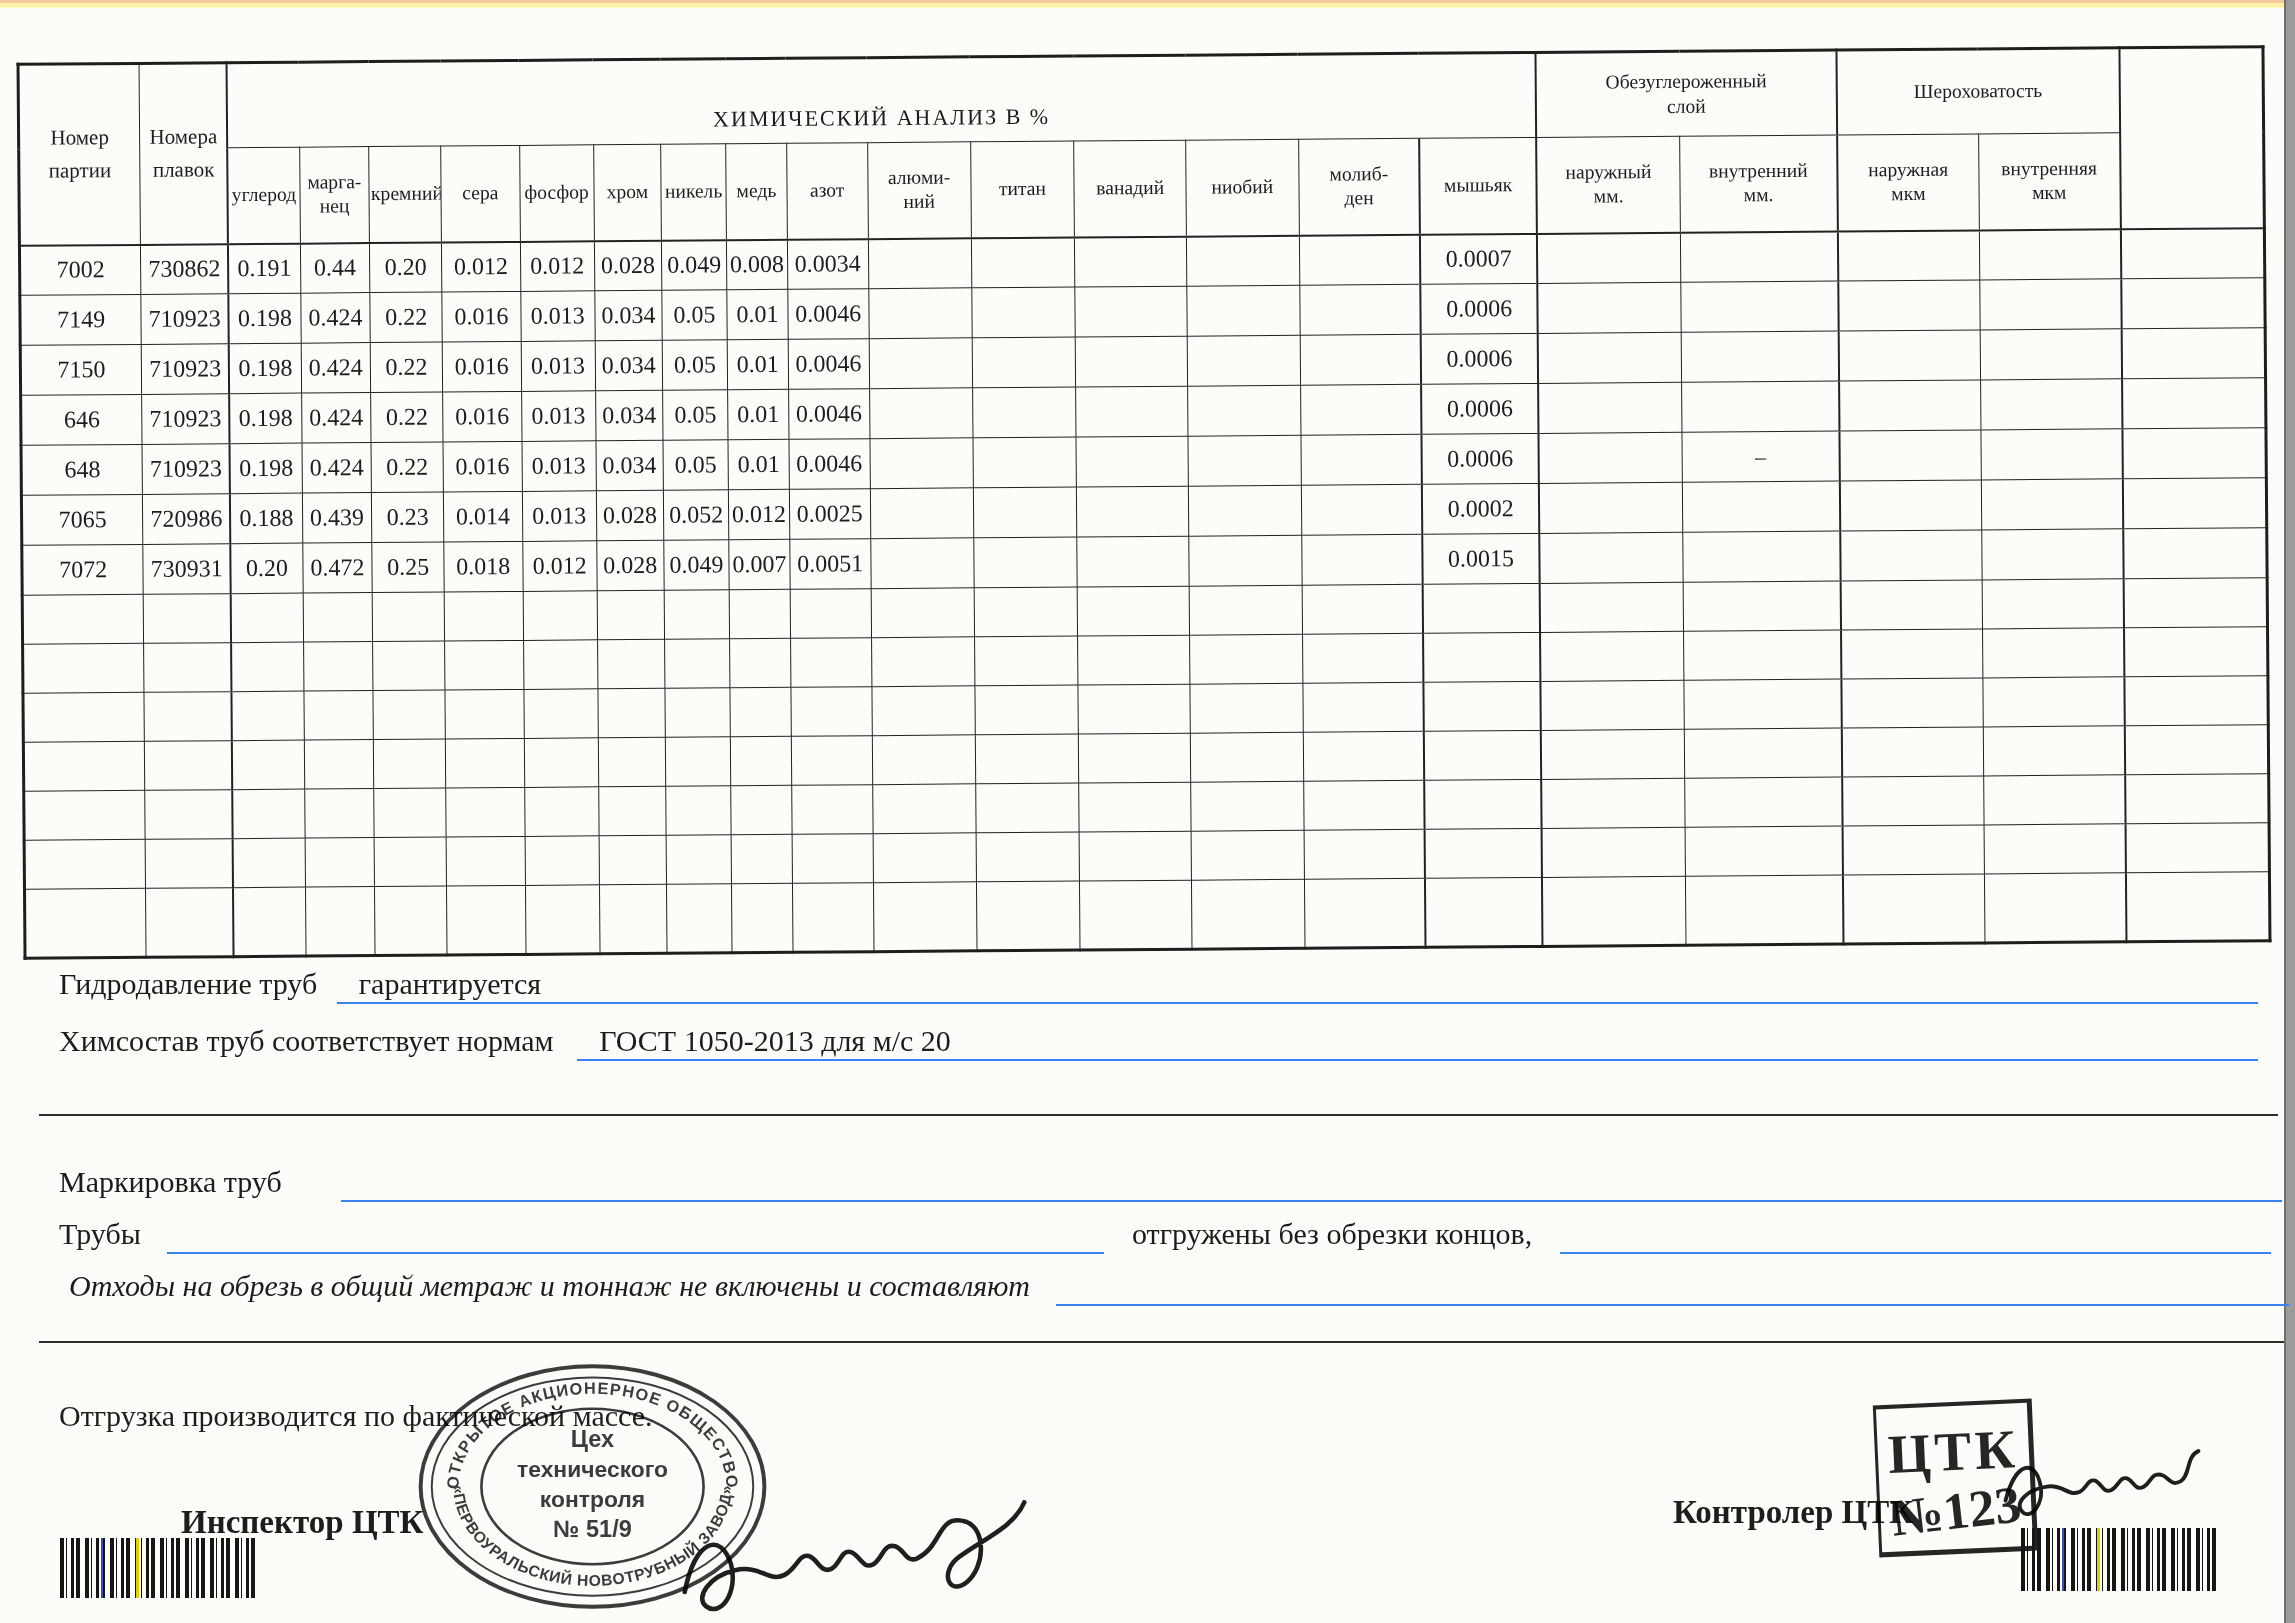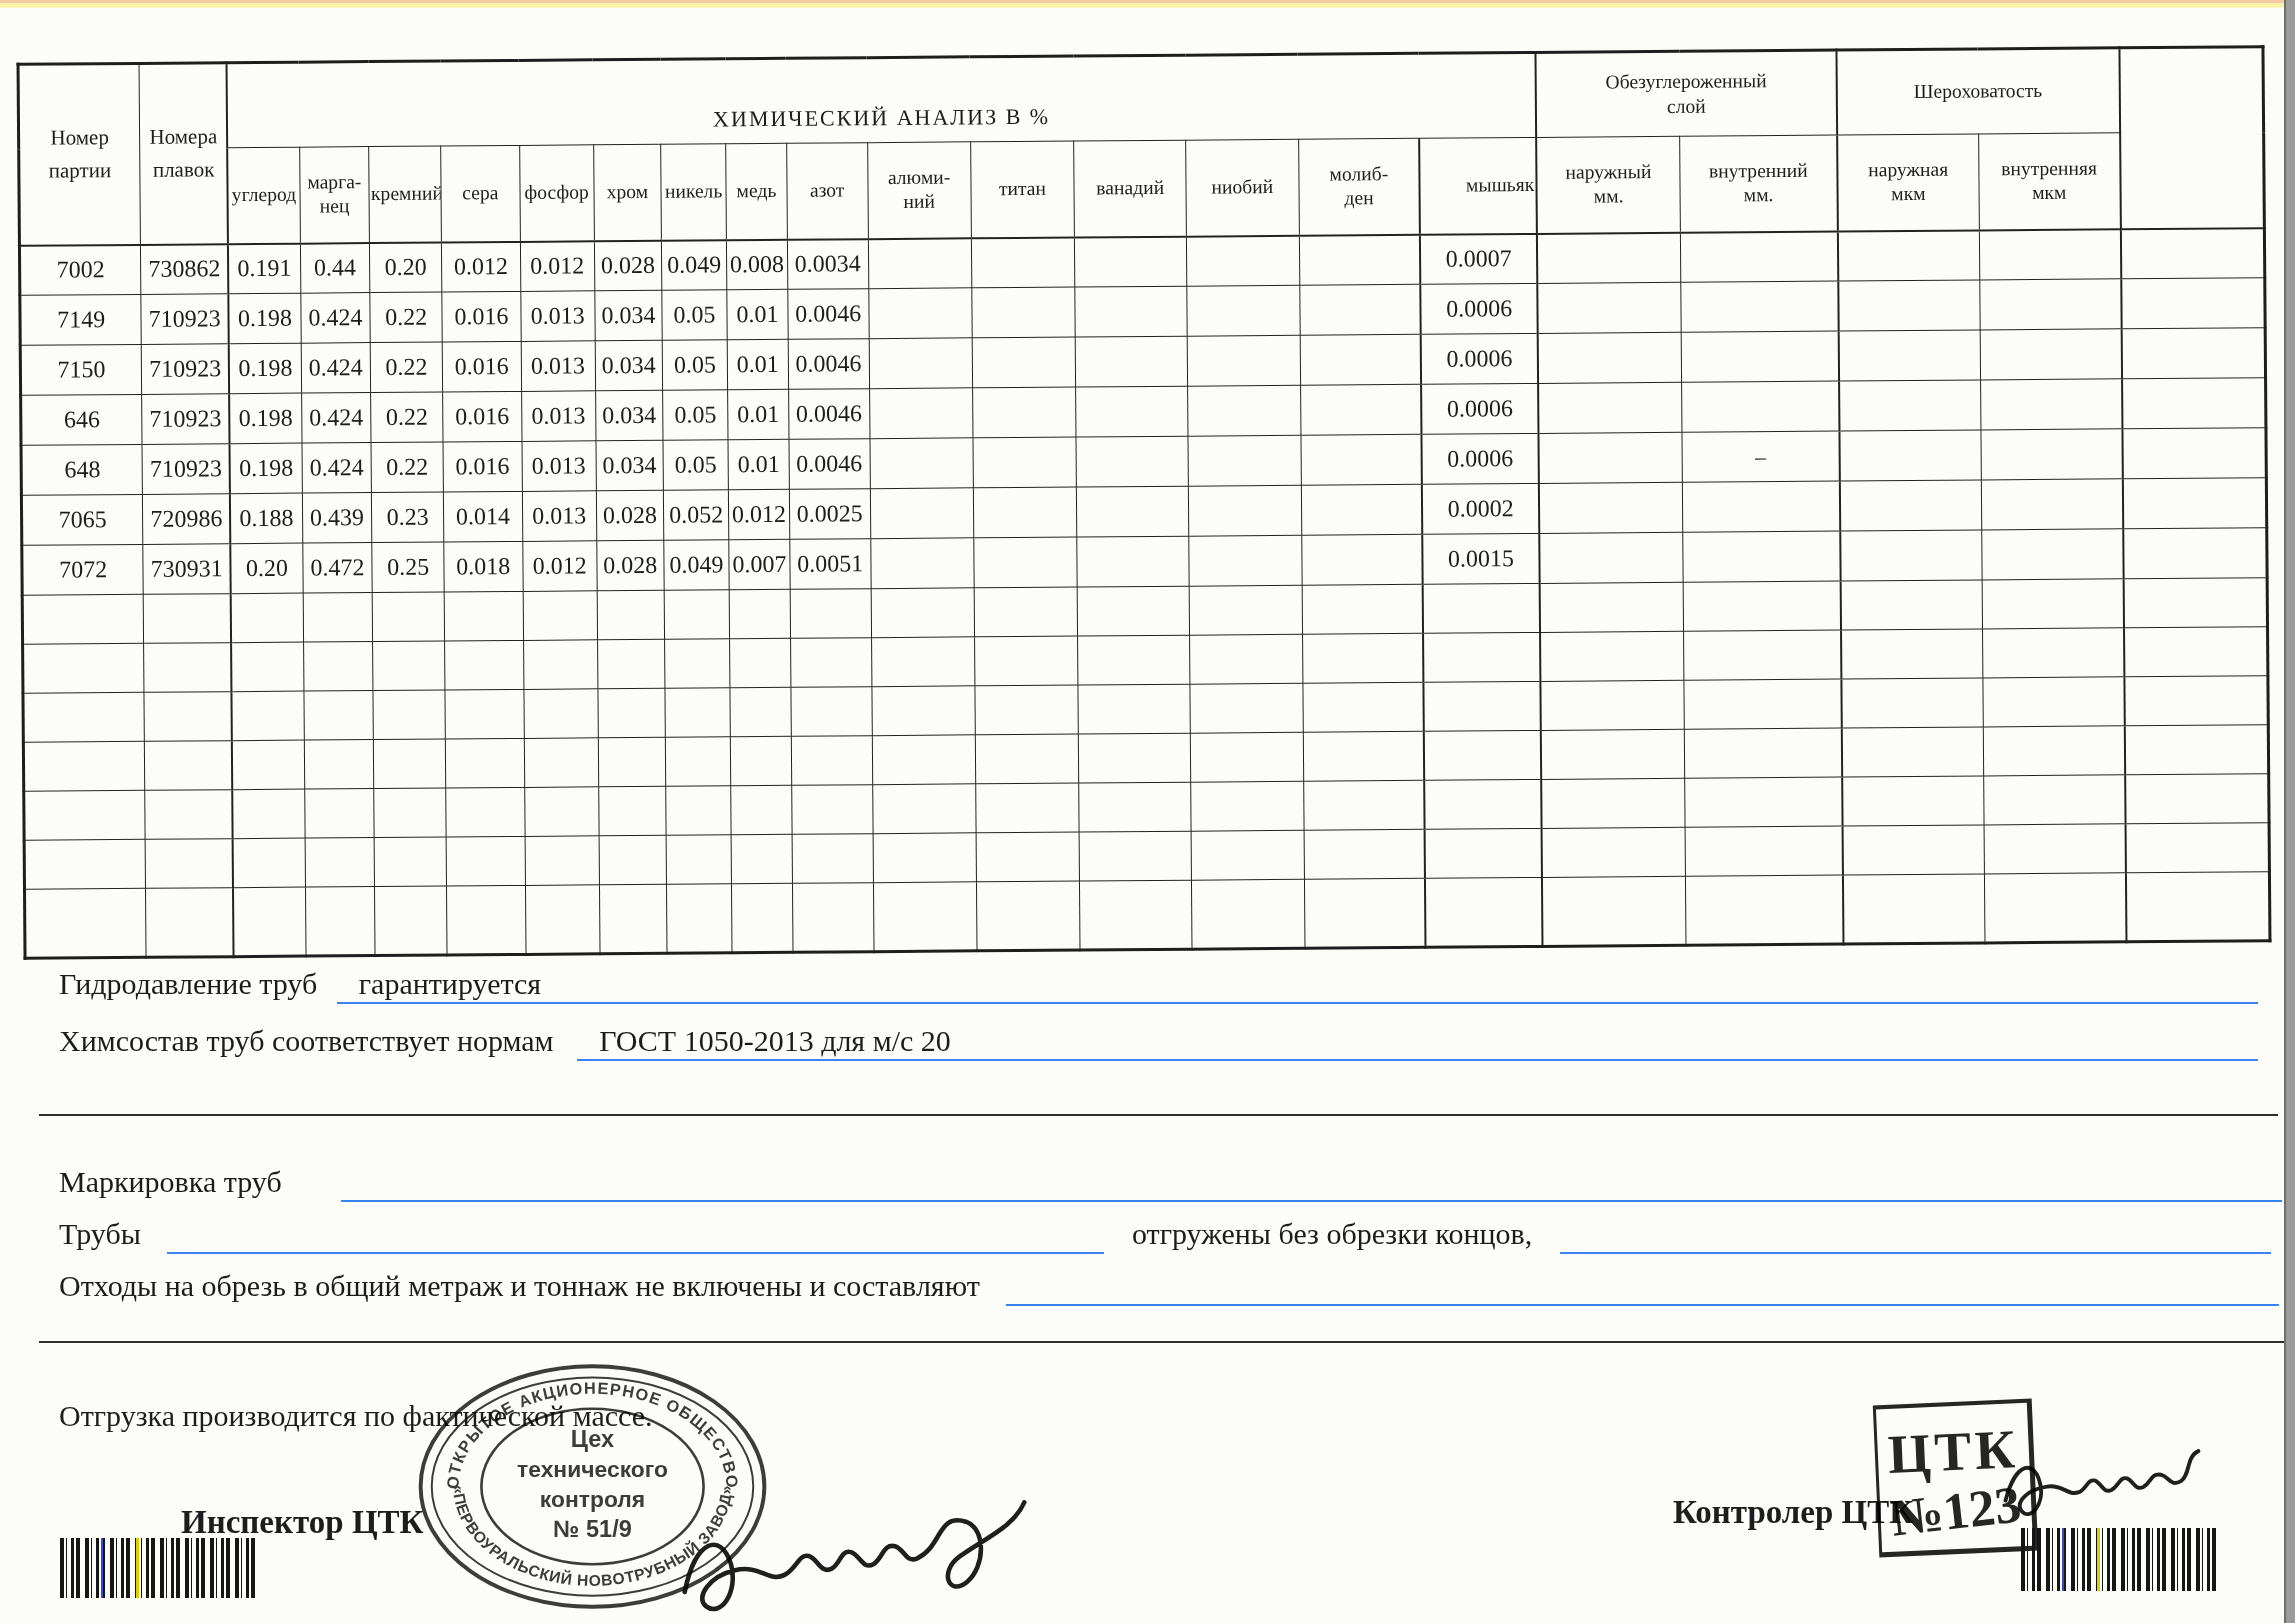--- a/index.html
+++ b/index.html
@@ -8,21 +8,21 @@
   
   .artifact{position:absolute;pointer-events:none;}
   .art-yellow1{left:0;top:636;width:2295px;height:6.5px;background:rgba(248,238,120,.45);}
   .art-yellow2{left:0;top:2248;width:2295px;height:7.9px;background:rgba(249,240,140,.5);}
   .art-pink1{left:0;top:909;width:2295px;height:2.6px;background:rgba(232,130,160,.35);}
   .art-edge{right:0;top:0;width:9.2px;height:1623px;background:#9b9b99;border-left:2px solid #6f6f6d;}
   
   .table-wrap{position:absolute;left:19.6px;top:54px;width:2252px;transform:rotate(-0.45deg);}
   table{border-collapse:collapse;table-layout:fixed;width:2248px;border:3.3px solid #1e1e1e;}
   th,td{border:1.3px solid #222;padding:0 1.3px;overflow:hidden;}
-  .bl3{border-left-width:2px;text-align:right;}
+  .bl3{border-left-width:2px;}
   .bl4{border-left-width:2.6px;}
   tr.h-group{height:85px;}
   tr.h-sub{height:96px;}
   tr.data-row{height:50px;}
   tr.empty-row{height:49px;}
   tr.empty-last{height:69px;}
   th{font-weight:normal;white-space:pre-line;vertical-align:middle;line-height:1.25;}
   th.h-party,th.h-melt{font-size:21px;line-height:1.6;}
   th.g-chem{font-size:22px;letter-spacing:2px;vertical-align:bottom;padding-bottom:10.5px;border-bottom-width:1.3px;}
   th.g-side{font-size:19.6px;}
@@ -498,21 +498,21 @@
     <span class="fill" style="flex:1.45;margin-left:26px;"></span>
     <span class="mid">отгружены без обрезки концов,</span>
     <span class="fill" style="flex:1.1;"></span>
   </div>
 
   <div class="note" style="left:59px;top:1159px;width:2223px;">
     <span class="lbl">Маркировка труб</span>
     <span class="fill" style="margin-left:59px;"></span>
   </div>
 
-  <div class="note" style="left:59px;top:1263px;width:2220px;">
+  <div class="note" style="left:69px;top:1263px;width:2220px;font-style:italic;">
     <span class="lbl">Отходы на обрезь в общий метраж и тоннаж не включены и составляют</span>
     <span class="fill" style="margin-left:26px;"></span>
   </div>
 
   <div class="rule" style="left:39px;top:1341px;width:2245px;"></div>
 
   <div class="plain-text" style="left:59px;top:1399px;">Отгрузка производится по фактической массе.</div>
 
   <svg class="round-stamp" width="373" height="281" viewBox="0 0 570 430">
     <ellipse cx="285" cy="212" rx="263" ry="184" fill="none" stroke="#2b2b2b" stroke-width="6"></ellipse>

